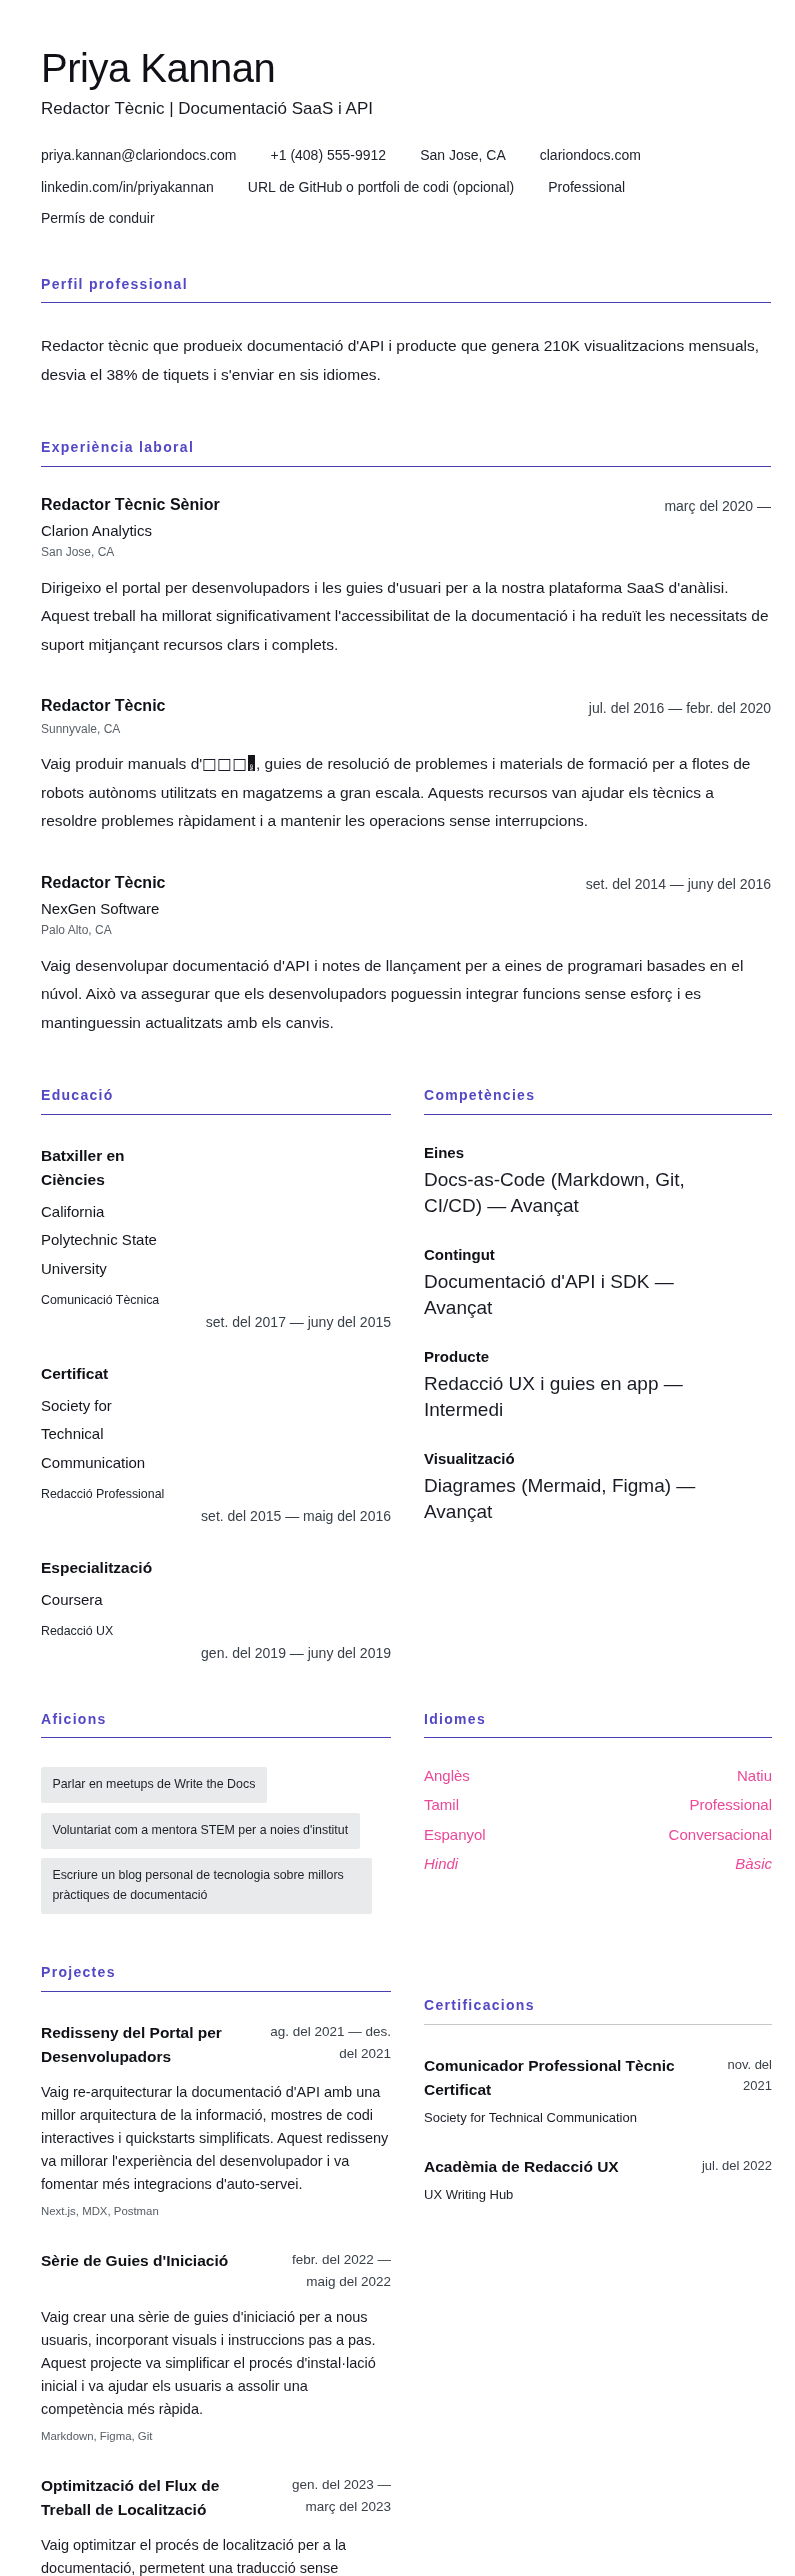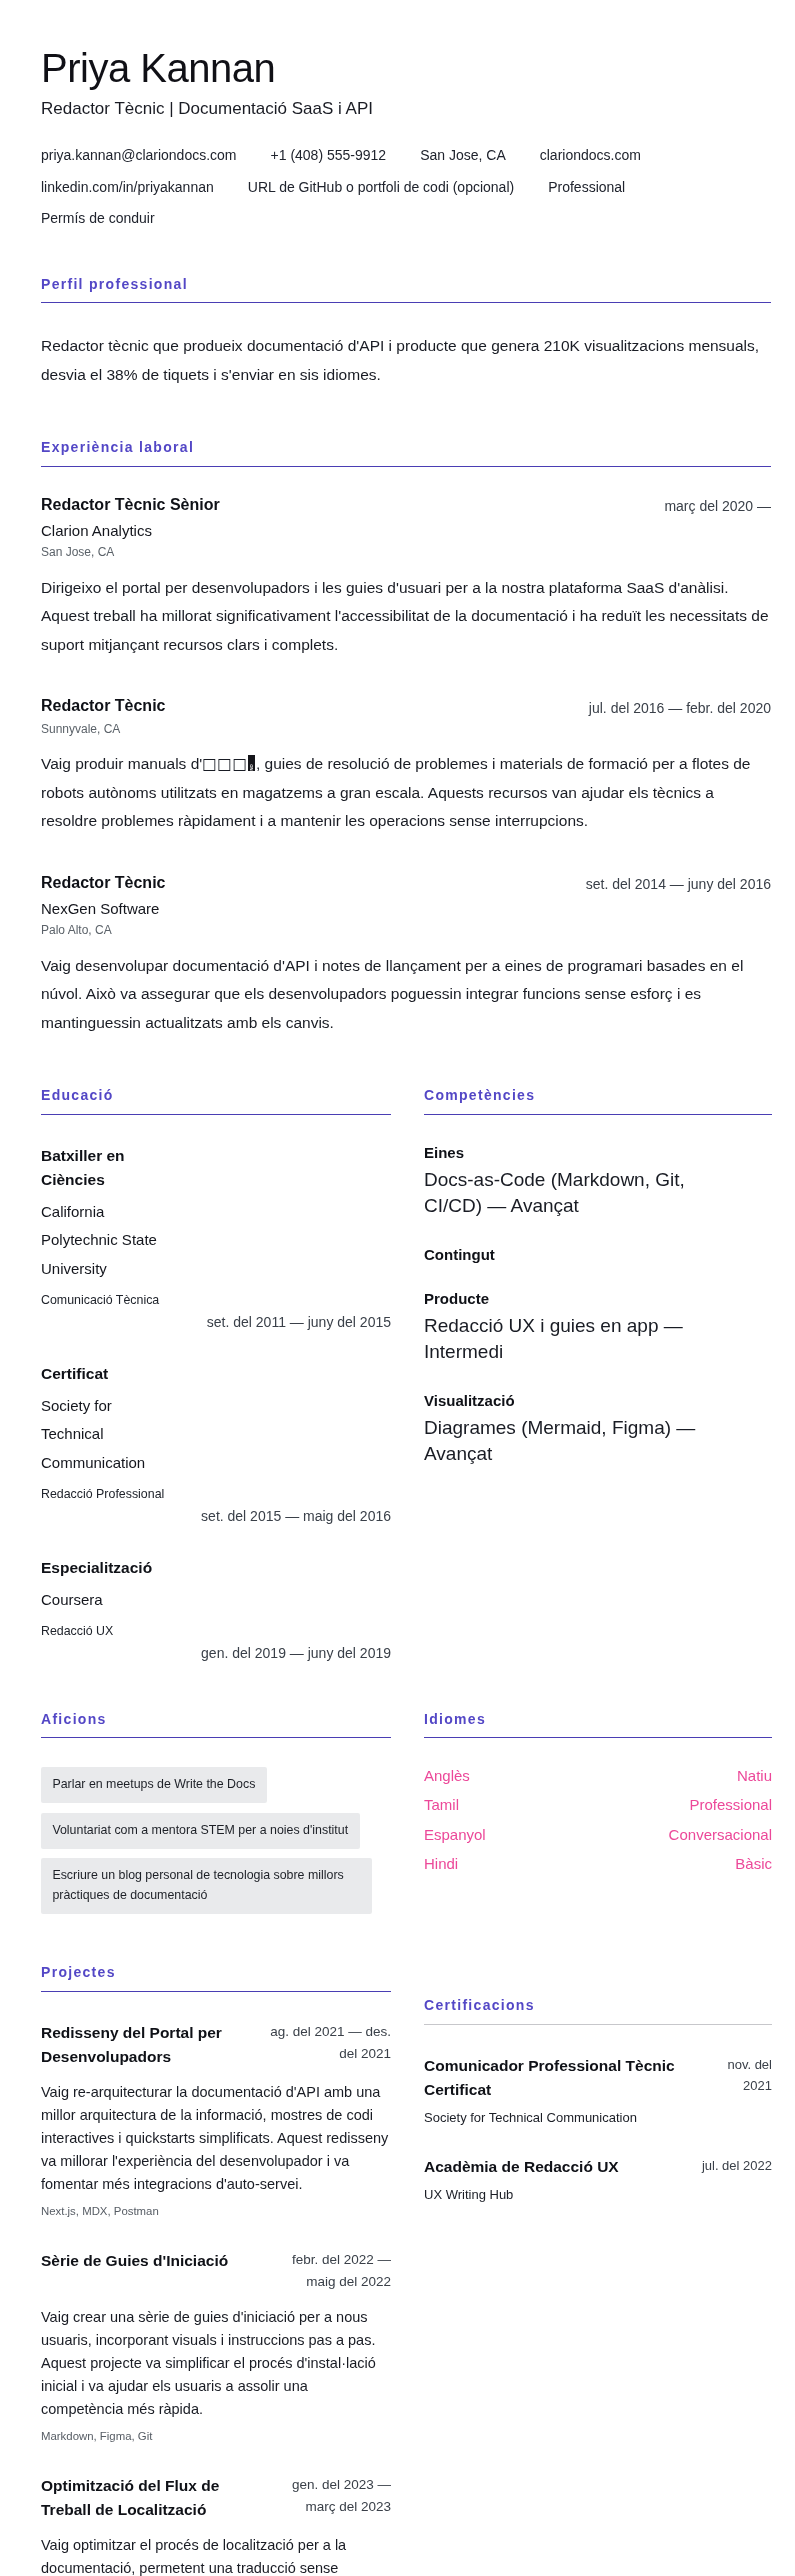--- a/index.html
+++ b/index.html
@@ -60,21 +60,21 @@
   .skill{margin-bottom:27px;}
   .skill:last-child{margin-bottom:0;}
   .skill-cat{font-size:15px;font-weight:700;color:#0f1117;}
   .skill-detail{font-size:19px;line-height:26px;margin-top:6.2px;max-width:321px;color:#191c24;}
 
   .pill{background:var(--pill-bg);border-radius:2.1px;padding:8.3px 11.4px;font-size:12.4px;line-height:19.7px;
     margin-bottom:9.3px;width:fit-content;max-width:331px;color:#1d2027;}
   .pill:last-child{margin-bottom:0;}
 
   .lang-row{display:flex;justify-content:space-between;font-size:15px;margin-bottom:12.4px;color:#ec4899;}
-  .lang-row:last-child{margin-bottom:17px;}
+  .lang-row:last-child{margin-bottom:17px;font-style:italic;}
 
   .proj{margin-bottom:32px;}
   .proj:last-child{margin-bottom:0;}
   .proj-name{font-size:15.5px;font-weight:700;width:207px;line-height:24px;color:#0f1117;}
   .proj-dates{width:132px;text-align:right;font-size:13.5px;line-height:22px;color:var(--ink-soft);}
   .proj-desc{margin-top:12.4px;font-size:14.5px;line-height:23px;color:#191c24;}
   .proj-tools{margin-top:9.3px;font-size:11.4px;color:#565c64;}
 
   .certs{margin-top:33px;}
   .cert{margin-bottom:30px;}
@@ -158,21 +158,21 @@
     <div class="section-title">Educació</div>
     <div class="rule"></div>
     <div class="section-body">
 
       <div class="edu-item">
         <div class="edu-left">
           <div class="edu-degree">Batxiller en Ciències</div>
           <div class="edu-school">California Polytechnic State University</div>
           <div class="edu-field">Comunicació Tècnica</div>
         </div>
-        <div class="edu-dates">set. del 2011 — juny del 2015</div>
+        <div class="edu-dates">set. del 2017 — juny del 2015</div>
       </div>
 
       <div class="edu-item">
         <div class="edu-left">
           <div class="edu-degree">Certificat</div>
           <div class="edu-school">Society for Technical Communication</div>
           <div class="edu-field">Redacció Professional</div>
         </div>
         <div class="edu-dates">set. del 2015 — maig del 2016</div>
       </div>
@@ -193,20 +193,21 @@
     <div class="section-title">Competències</div>
     <div class="rule"></div>
     <div class="section-body">
 
       <div class="skill">
         <div class="skill-cat">Eines</div>
         <div class="skill-detail">Docs-as-Code (Markdown, Git, CI/CD) — Avançat</div>
       </div>
       <div class="skill">
         <div class="skill-cat">Contingut</div>
+        <div class="skill-detail">Documentació d'API i SDK — Avançat</div>
       </div>
       <div class="skill">
         <div class="skill-cat">Producte</div>
         <div class="skill-detail">Redacció UX i guies en app — Intermedi</div>
       </div>
       <div class="skill">
         <div class="skill-cat">Visualització</div>
         <div class="skill-detail">Diagrames (Mermaid, Figma) — Avançat</div>
       </div>
 

